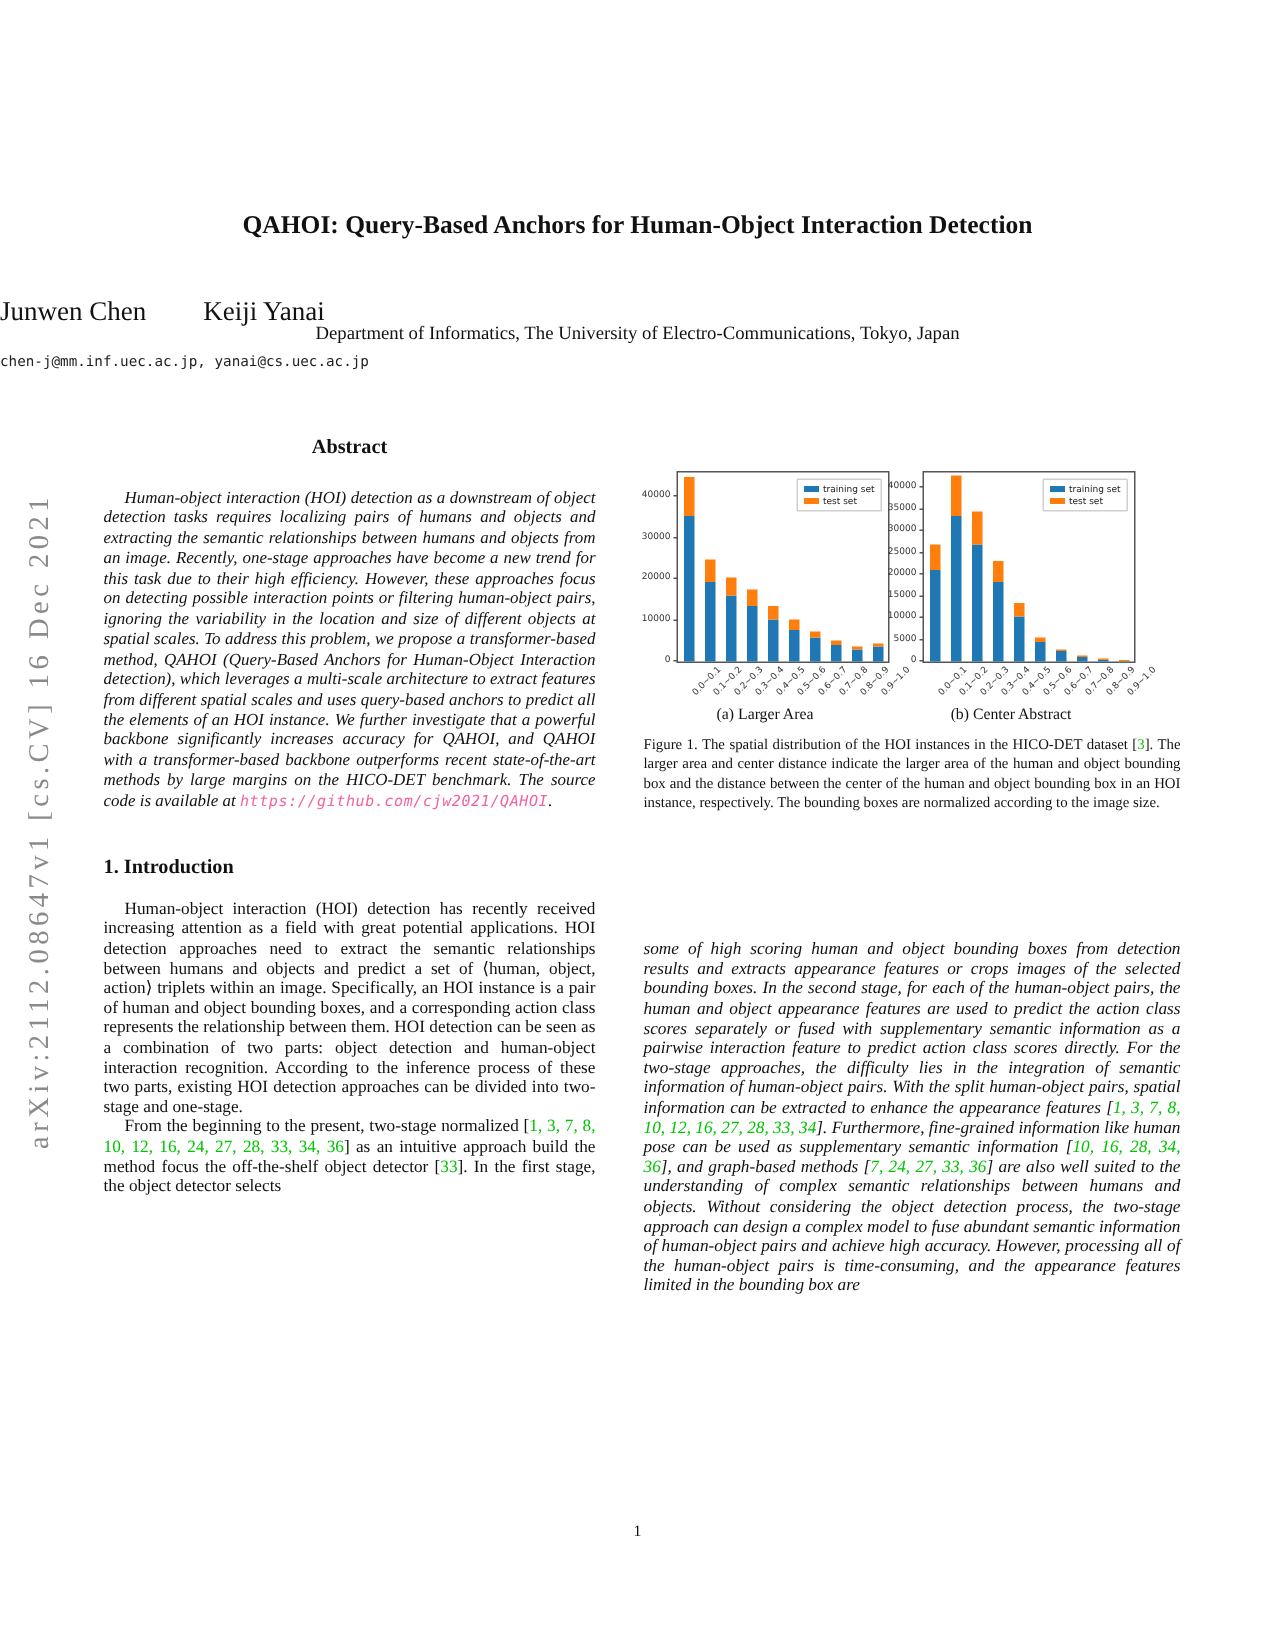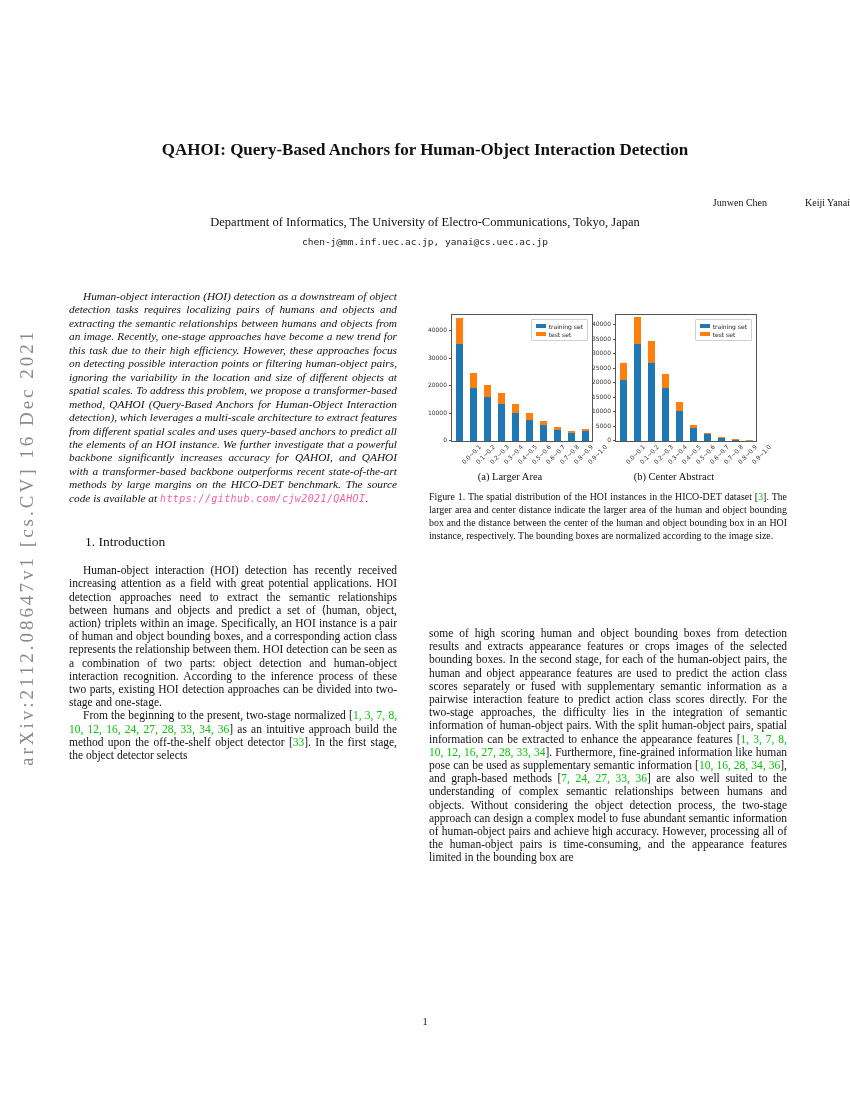--- a/index.html
+++ b/index.html
@@ -7,31 +7,31 @@
         font-family:"Liberation Serif","DejaVu Serif",serif;color:#111;}
 
   
   .arxiv-banner{position:absolute;left:16px;top:283px;height:528px;width:30px;
     writing-mode:vertical-rl;transform:rotate(180deg);text-align:center;
     font-size:19px;letter-spacing:3px;color:#8a8a8a;white-space:nowrap;}
 
   
   .title{position:absolute;top:140px;left:0;width:100%;margin:0;text-align:center;
     font-size:17px;font-weight:bold;}
-  .authors{position:absolute;top:197px;left:0;width:100%;text-align:right;font-size:10px;}
+  .authors{position:absolute;top:197px;left:0;width:100%;text-align:left;font-size:18px;}
   .author-gap{display:inline-block;width:38px;}
   .affiliation{position:absolute;top:215px;left:0;width:100%;text-align:center;font-size:12.5px;}
-  .emails{position:absolute;top:236px;left:0;width:100%;text-align:center;
+  .emails{position:absolute;top:236px;left:0;width:100%;text-align:left;
     font-family:"DejaVu Sans Mono","Liberation Mono",monospace;font-size:9.5px;color:#222;}
 
   
   .col-left{position:absolute;left:69px;top:290px;width:328px;}
-  .col-right{position:absolute;left:429px;top:627px;width:358px;}
+  .col-right{position:absolute;left:429px;top:627px;width:358px;font-style:italic;}
   .abstract-heading{margin:0 0 20px 0;text-align:center;font-size:13.5px;font-weight:bold;}
-  .section-heading{margin:29px 0 14px 16px;font-size:13.5px;font-weight:normal;}
+  .section-heading{margin:29px 0 14px 0;font-size:13.5px;font-weight:bold;}
   .body{margin:0;font-size:11.5px;line-height:13.2px;text-align:justify;hyphens:auto;}
   .abstract-body{margin:0;font-size:11.3px;line-height:13.45px;font-style:italic;
     text-align:justify;hyphens:auto;}
   .indent{text-indent:14px;}
   .cite{color:#00c400;}
   .link{color:#f4619f;font-family:"DejaVu Sans Mono","Liberation Mono",monospace;
     font-style:italic;font-size:10px;letter-spacing:0.4px;}
 
   
   .figure{position:absolute;left:429px;top:288px;width:358px;height:196px;}
@@ -70,24 +70,25 @@
 
   <h1 class="title">QAHOI: Query-Based Anchors for Human-Object Interaction Detection</h1>
 
   <div class="authors">
     <span>Junwen Chen</span><span class="author-gap"></span><span>Keiji Yanai</span>
   </div>
   <div class="affiliation">Department of Informatics, The University of Electro-Communications, Tokyo, Japan</div>
   <div class="emails">chen-j@mm.inf.uec.ac.jp, yanai@cs.uec.ac.jp</div>
 
   <div class="col-left">
+    <h2 class="abstract-heading">Abstract</h2>
     <p class="abstract-body indent"><span>Human-object interaction (HOI) detection as a downstream of object detection tasks requires localizing pairs of humans and objects and extracting the semantic relationships between humans and objects from an image. Recently, one-stage approaches have become a new trend for this task due to their high efficiency. However, these approaches focus on detecting possible interaction points or filtering human-object pairs, ignoring the variability in the location and size of different objects at spatial scales. To address this problem, we propose a transformer-based method, QAHOI (Query-Based Anchors for Human-Object Interaction detection), which leverages a multi-scale architecture to extract features from different spatial scales and uses query-based anchors to predict all the elements of an HOI instance. We further investigate that a powerful backbone significantly increases accuracy for QAHOI, and QAHOI with a transformer-based backbone outperforms recent state-of-the-art methods by large margins on the HICO-DET benchmark. The source code is available at </span><span class="link">https://github.com/cjw2021/QAHOI</span><span>.</span></p>
     <h2 class="section-heading">1. Introduction</h2>
     <p class="body indent">Human-object interaction (HOI) detection has recently received increasing attention as a field with great potential applications. HOI detection approaches need to extract the semantic relationships between humans and objects and predict a set of ⟨human, object, action⟩ triplets within an image. Specifically, an HOI instance is a pair of human and object bounding boxes, and a corresponding action class represents the relationship between them. HOI detection can be seen as a combination of two parts: object detection and human-object interaction recognition. According to the inference process of these two parts, existing HOI detection approaches can be divided into two-stage and one-stage.</p>
-    <p class="body indent"><span>From the beginning to the present, two-stage normalized [</span><span class="cite">1, 3, 7, 8, 10, 12, 16, 24, 27, 28, 33, 34, 36</span><span>] as an intuitive approach build the method upon the off-the-shelf object detector [</span><span class="cite">33</span><span>]. In the first stage, the object detector selects</span></p>
+    <p class="body indent"><span>From the beginning to the present, two-stage normalized [</span><span class="cite">1, 3, 7, 8, 10, 12, 16, 24, 27, 28, 33, 34, 36</span><span>] as an intuitive approach build the method focus the off-the-shelf object detector [</span><span class="cite">33</span><span>]. In the first stage, the object detector selects</span></p>
   </div>
 
   <div class="figure">
     <div class="chart chart-a">
       <div class="chart-body">
         <div class="yaxis">
             <div class="ytick-label" style="bottom: -3px;">0</div>
             <div class="ytick-label" style="bottom: 24.3913px;">10000</div>
             <div class="ytick-label" style="bottom: 51.7826px;">20000</div>
             <div class="ytick-label" style="bottom: 79.1739px;">30000</div>

